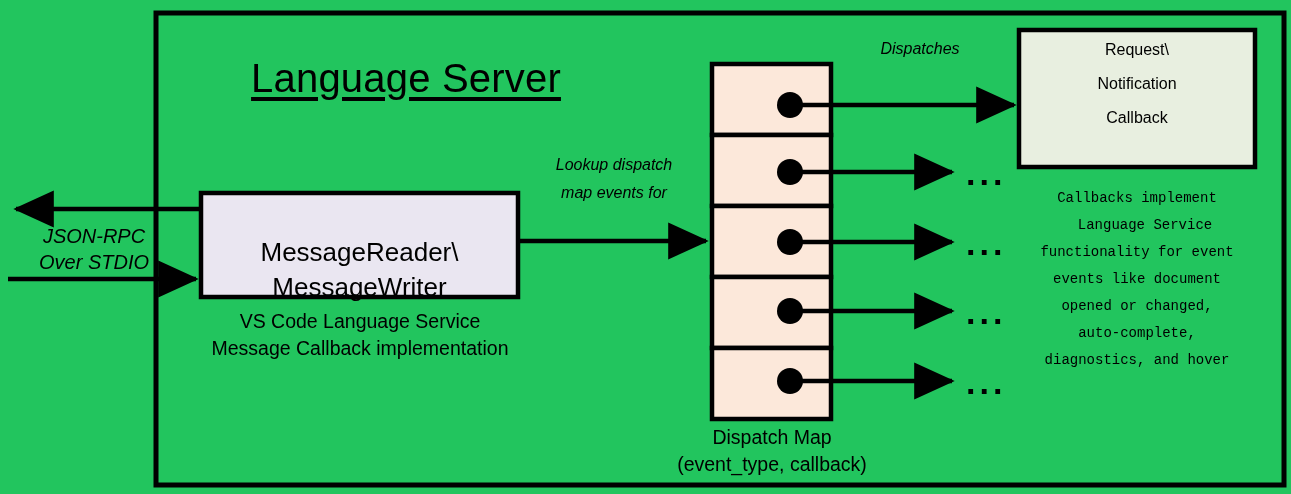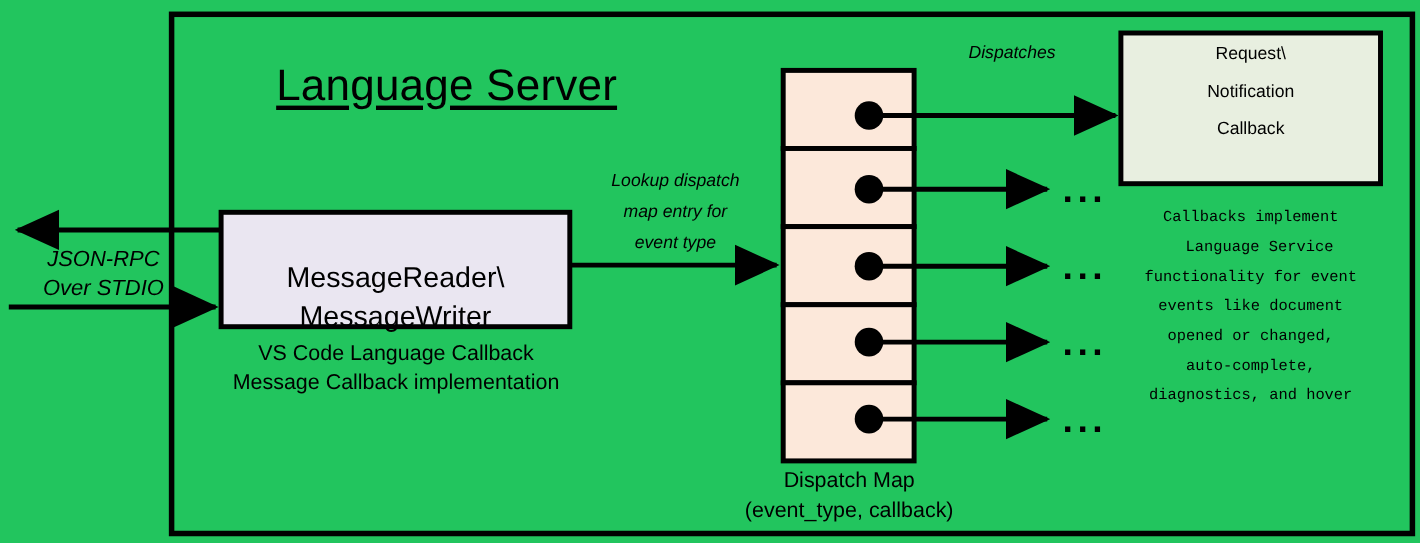--- a/index.html
+++ b/index.html
@@ -123,26 +123,25 @@
   </svg>
 
   <div class="txt title" style="left:236px; top:55px; width:340px;">Language Server</div>
 
   <div class="txt annot-left" style="left:24px; top:222px; width:140px;">JSON-RPC</div>
   <div class="txt annot-left" style="left:24px; top:248px; width:140px;">Over STDIO</div>
 
   <div class="txt boxlabel" style="left:206px; top:205px; width:307px;">MessageReader\</div>
   <div class="txt boxlabel" style="left:206px; top:240px; width:307px;">MessageWriter</div>
 
-  <div class="txt caption" style="left:199px; top:308px; width:322px;">VS Code Language Callback</div>
+  <div class="txt caption" style="left:199px; top:308px; width:322px;">VS Code Language Service</div>
   <div class="txt caption" style="left:189px; top:335px; width:342px;">Message Callback implementation</div>
 
   <div class="txt annot" style="left:524px; top:154px; width:180px;">Lookup dispatch</div>
-  <div class="txt annot" style="left:524px; top:182px; width:180px;">map entry for</div>
-  <div class="txt annot" style="left:524px; top:210px; width:180px;">event type</div>
+  <div class="txt annot" style="left:524px; top:182px; width:180px;">map events for</div>
 
   <div class="txt annot" style="left:840px; top:38px; width:160px;">Dispatches</div>
 
   <div class="ellipsis" style="left:966px; top:156px;">...</div>
   <div class="ellipsis" style="left:966px; top:226px;">...</div>
   <div class="ellipsis" style="left:966px; top:295px;">...</div>
   <div class="ellipsis" style="left:966px; top:365px;">...</div>
 
   <div class="txt caption" style="left:651px; top:424px; width:242px;">Dispatch Map</div>
   <div class="txt caption" style="left:651px; top:451px; width:242px;">(event_type, callback)</div>

